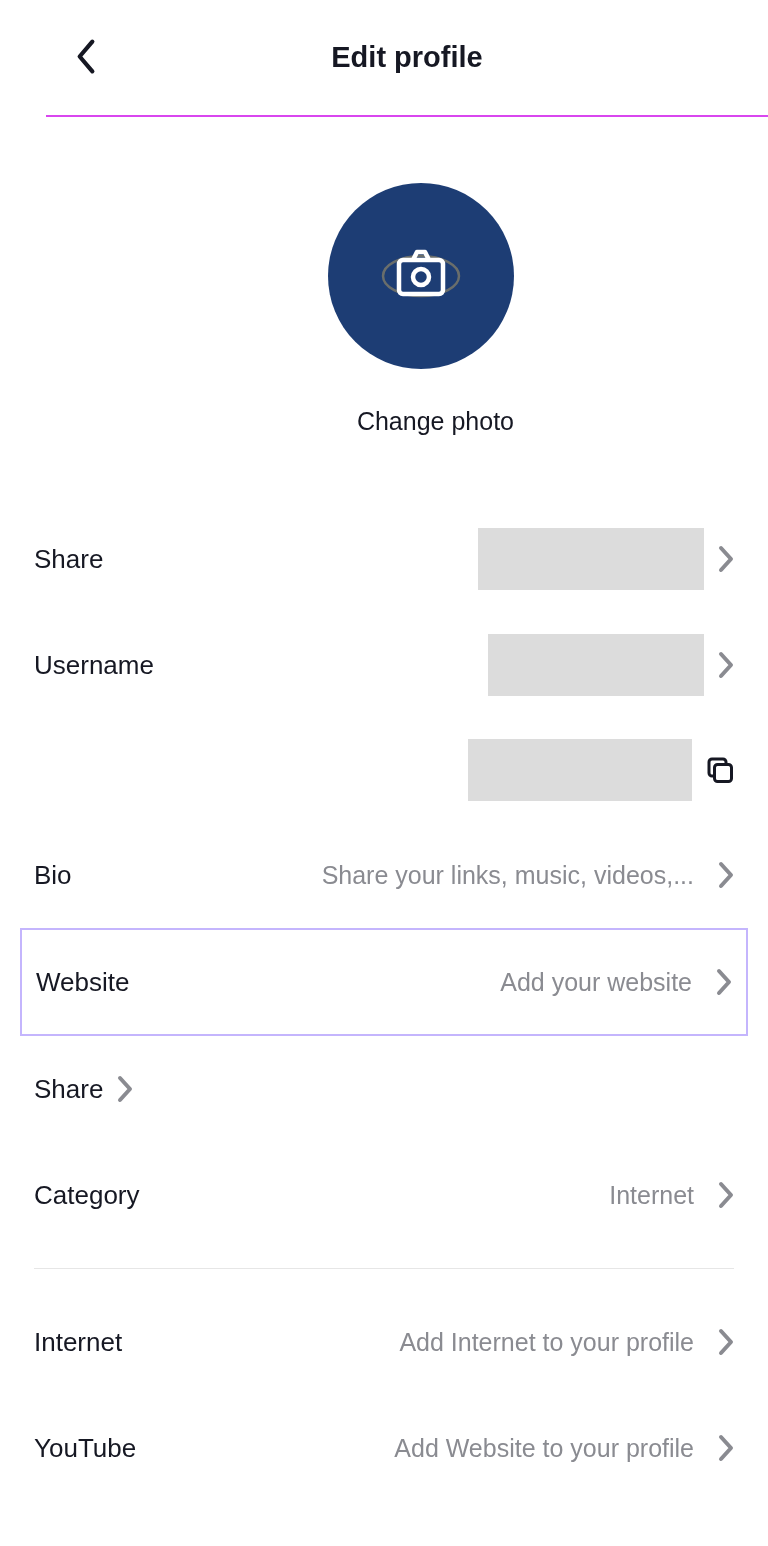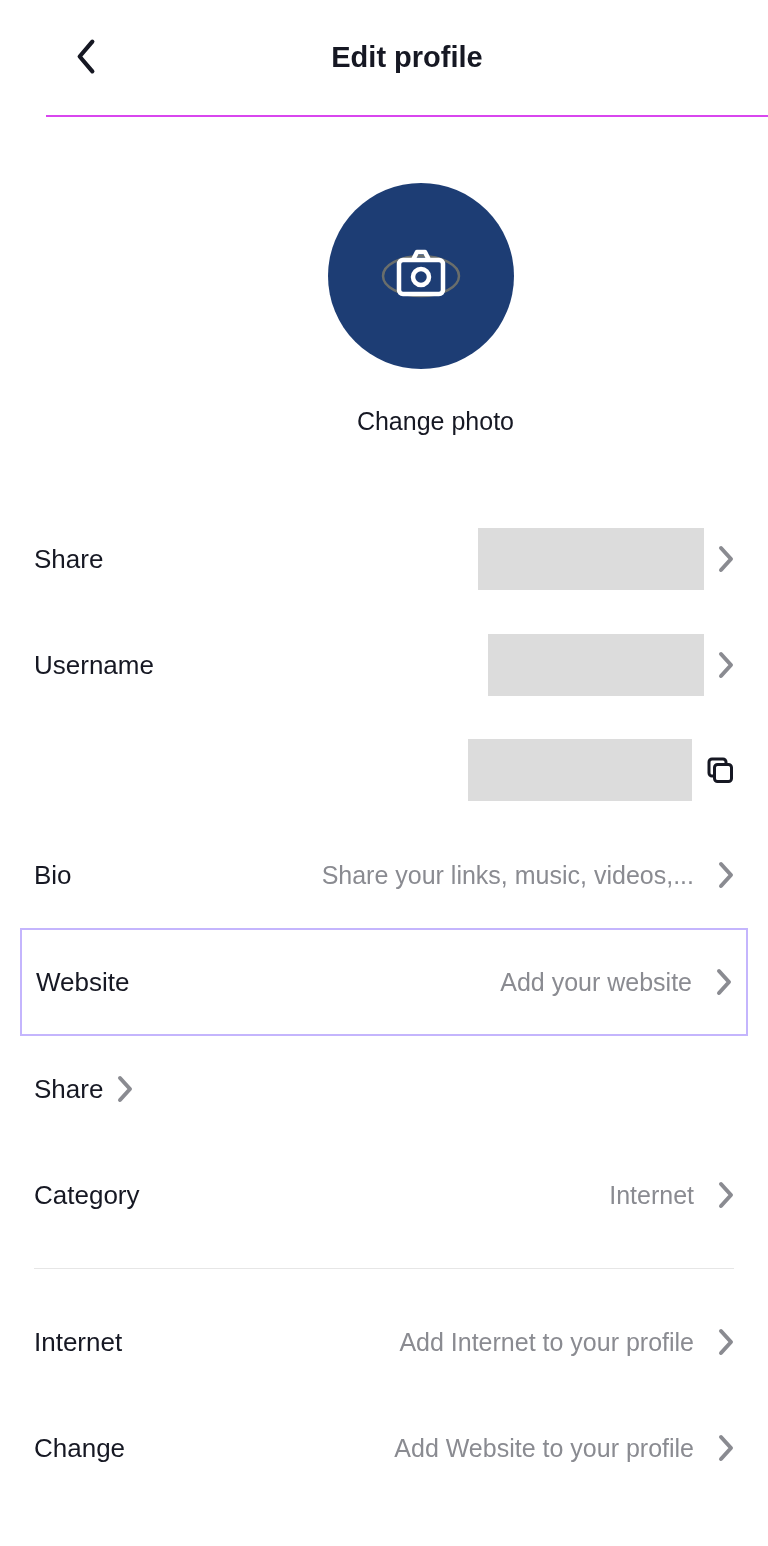--- a/index.html
+++ b/index.html
@@ -236,20 +236,20 @@
   <div class="label">Internet</div>
   <div class="value">Add Internet to your profile</div>
   <span class="chev">
     <svg width="16" height="30" viewBox="0 0 16 30" fill="none" stroke="#8a8b91" stroke-width="4" stroke-linecap="round" stroke-linejoin="round">
         <polyline points="3,4 13,15 3,26"></polyline>
       </svg>
   </span>
 </div>
 
 <div class="row">
-  <div class="label">Change</div>
+  <div class="label">YouTube</div>
   <div class="value">Add Website to your profile</div>
   <span class="chev">
     <svg width="16" height="30" viewBox="0 0 16 30" fill="none" stroke="#8a8b91" stroke-width="4" stroke-linecap="round" stroke-linejoin="round">
         <polyline points="3,4 13,15 3,26"></polyline>
       </svg>
   </span>
 </div>
 
 </body></html>

